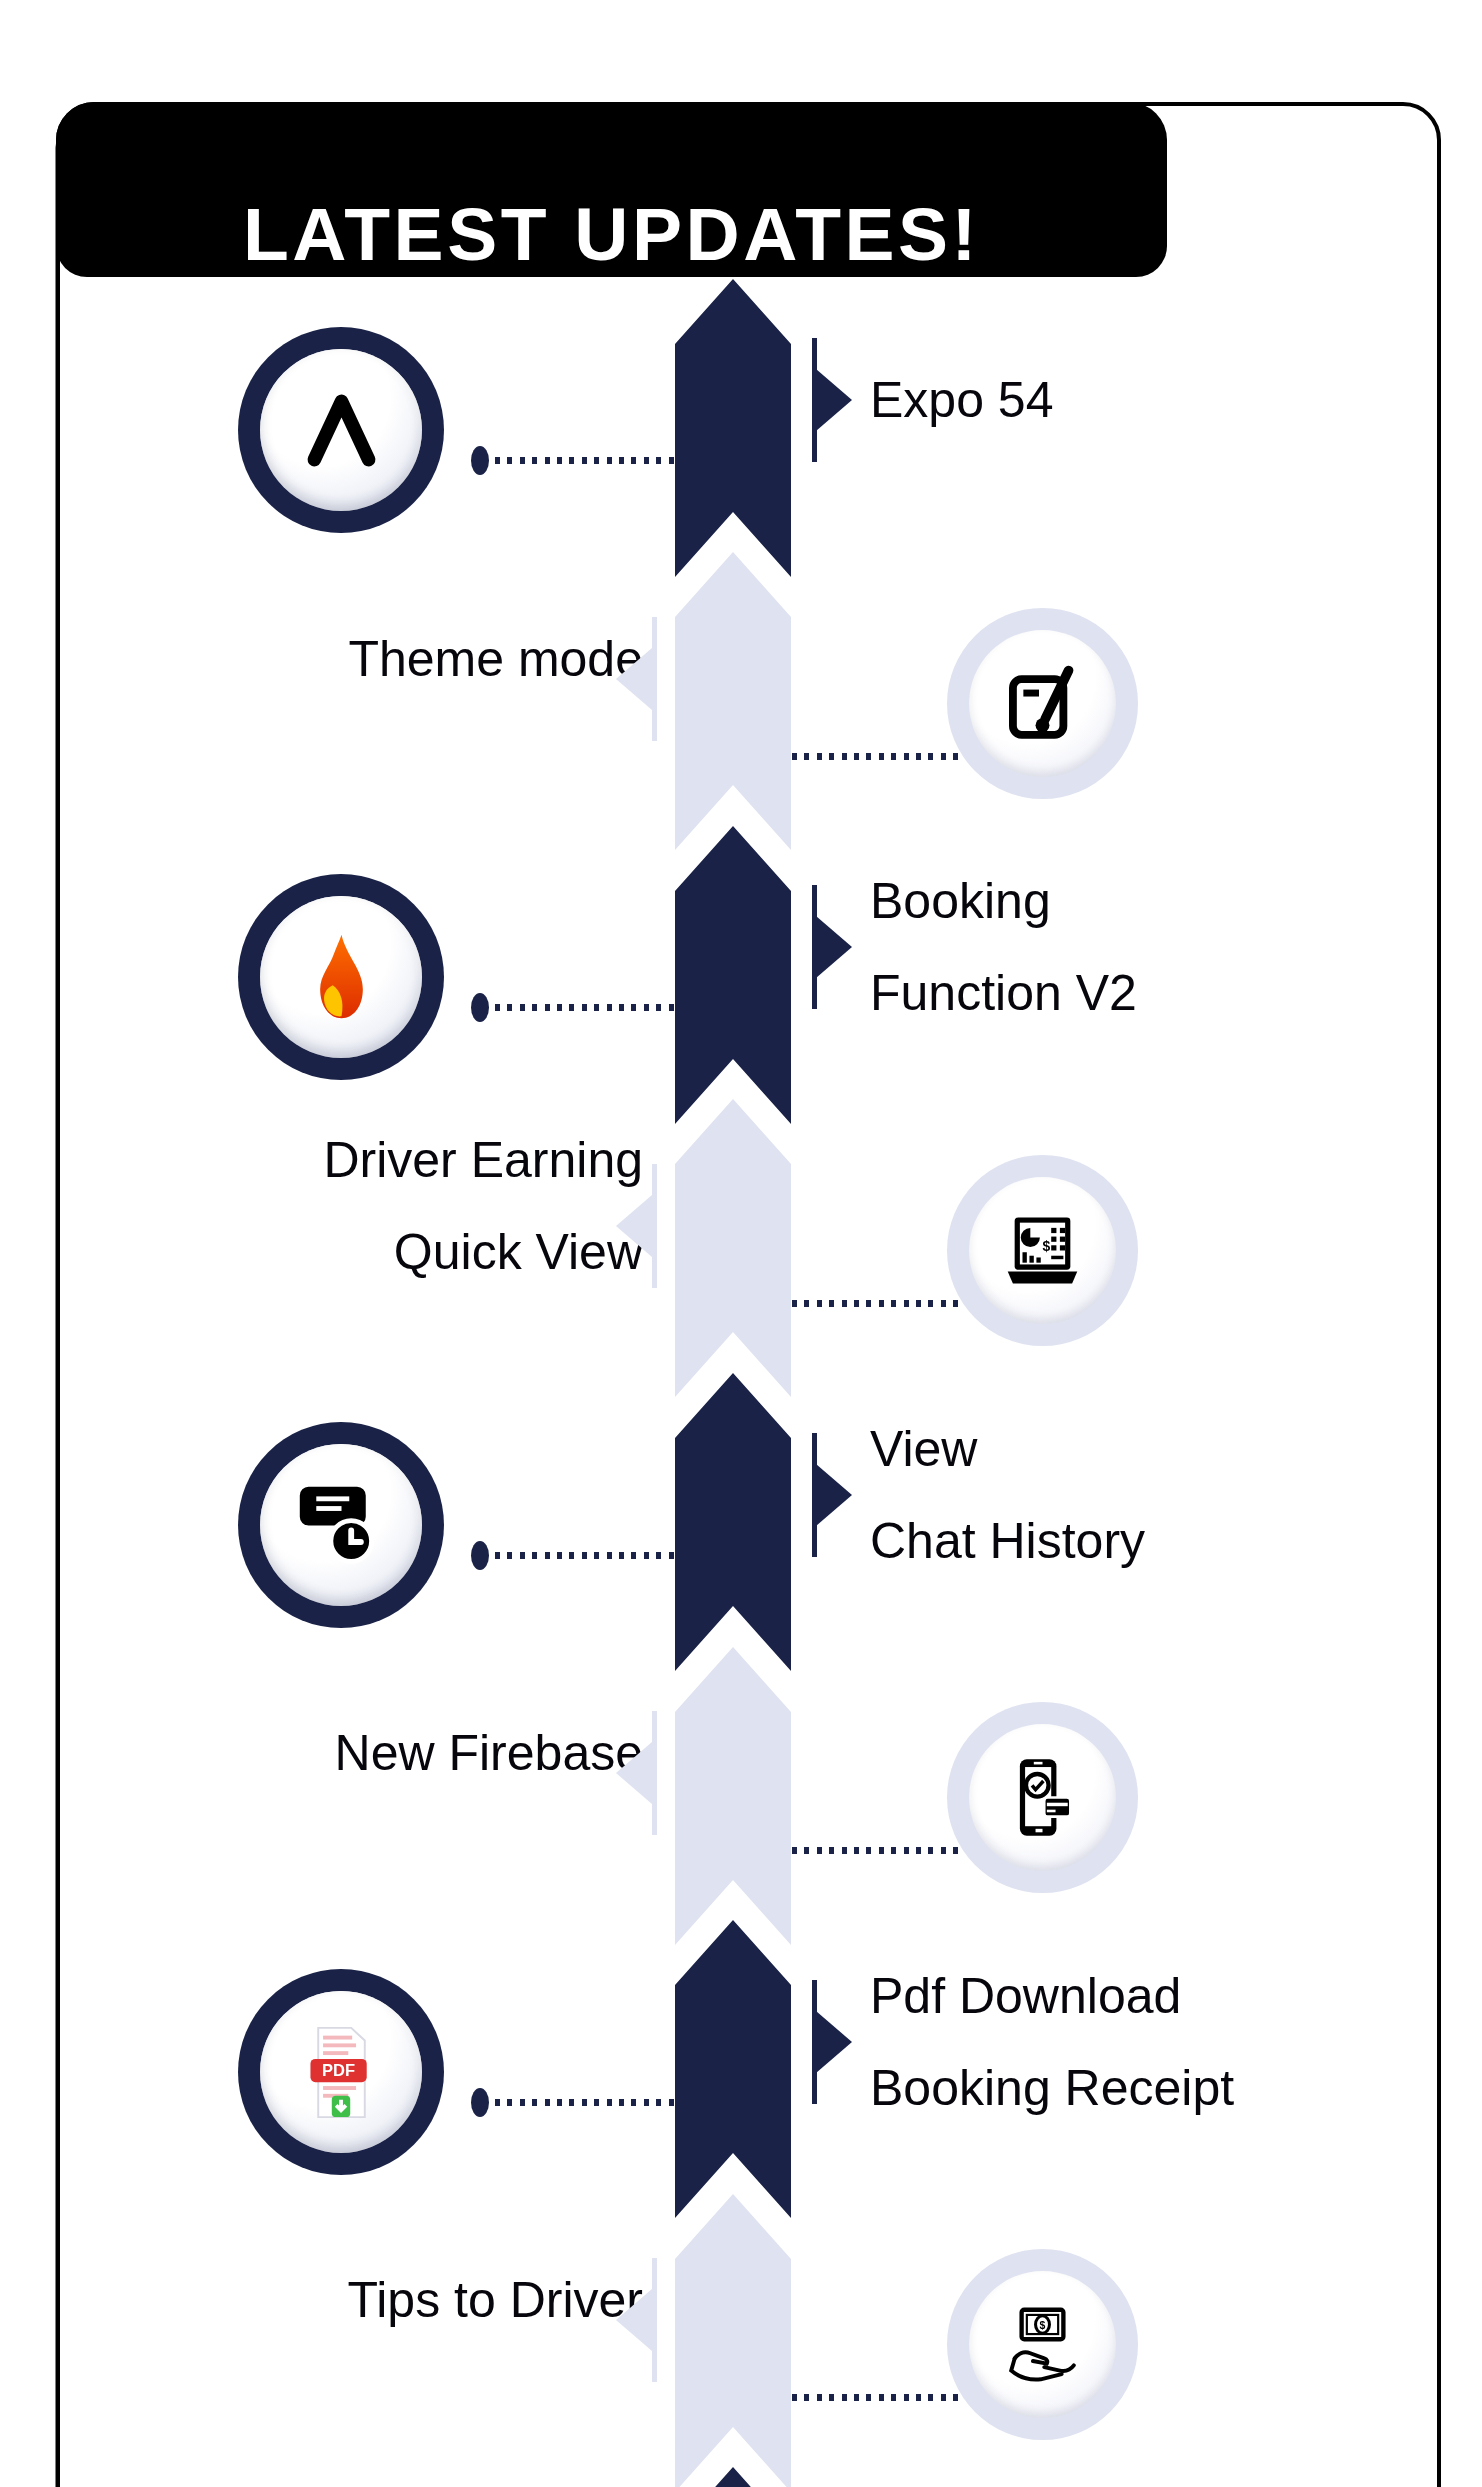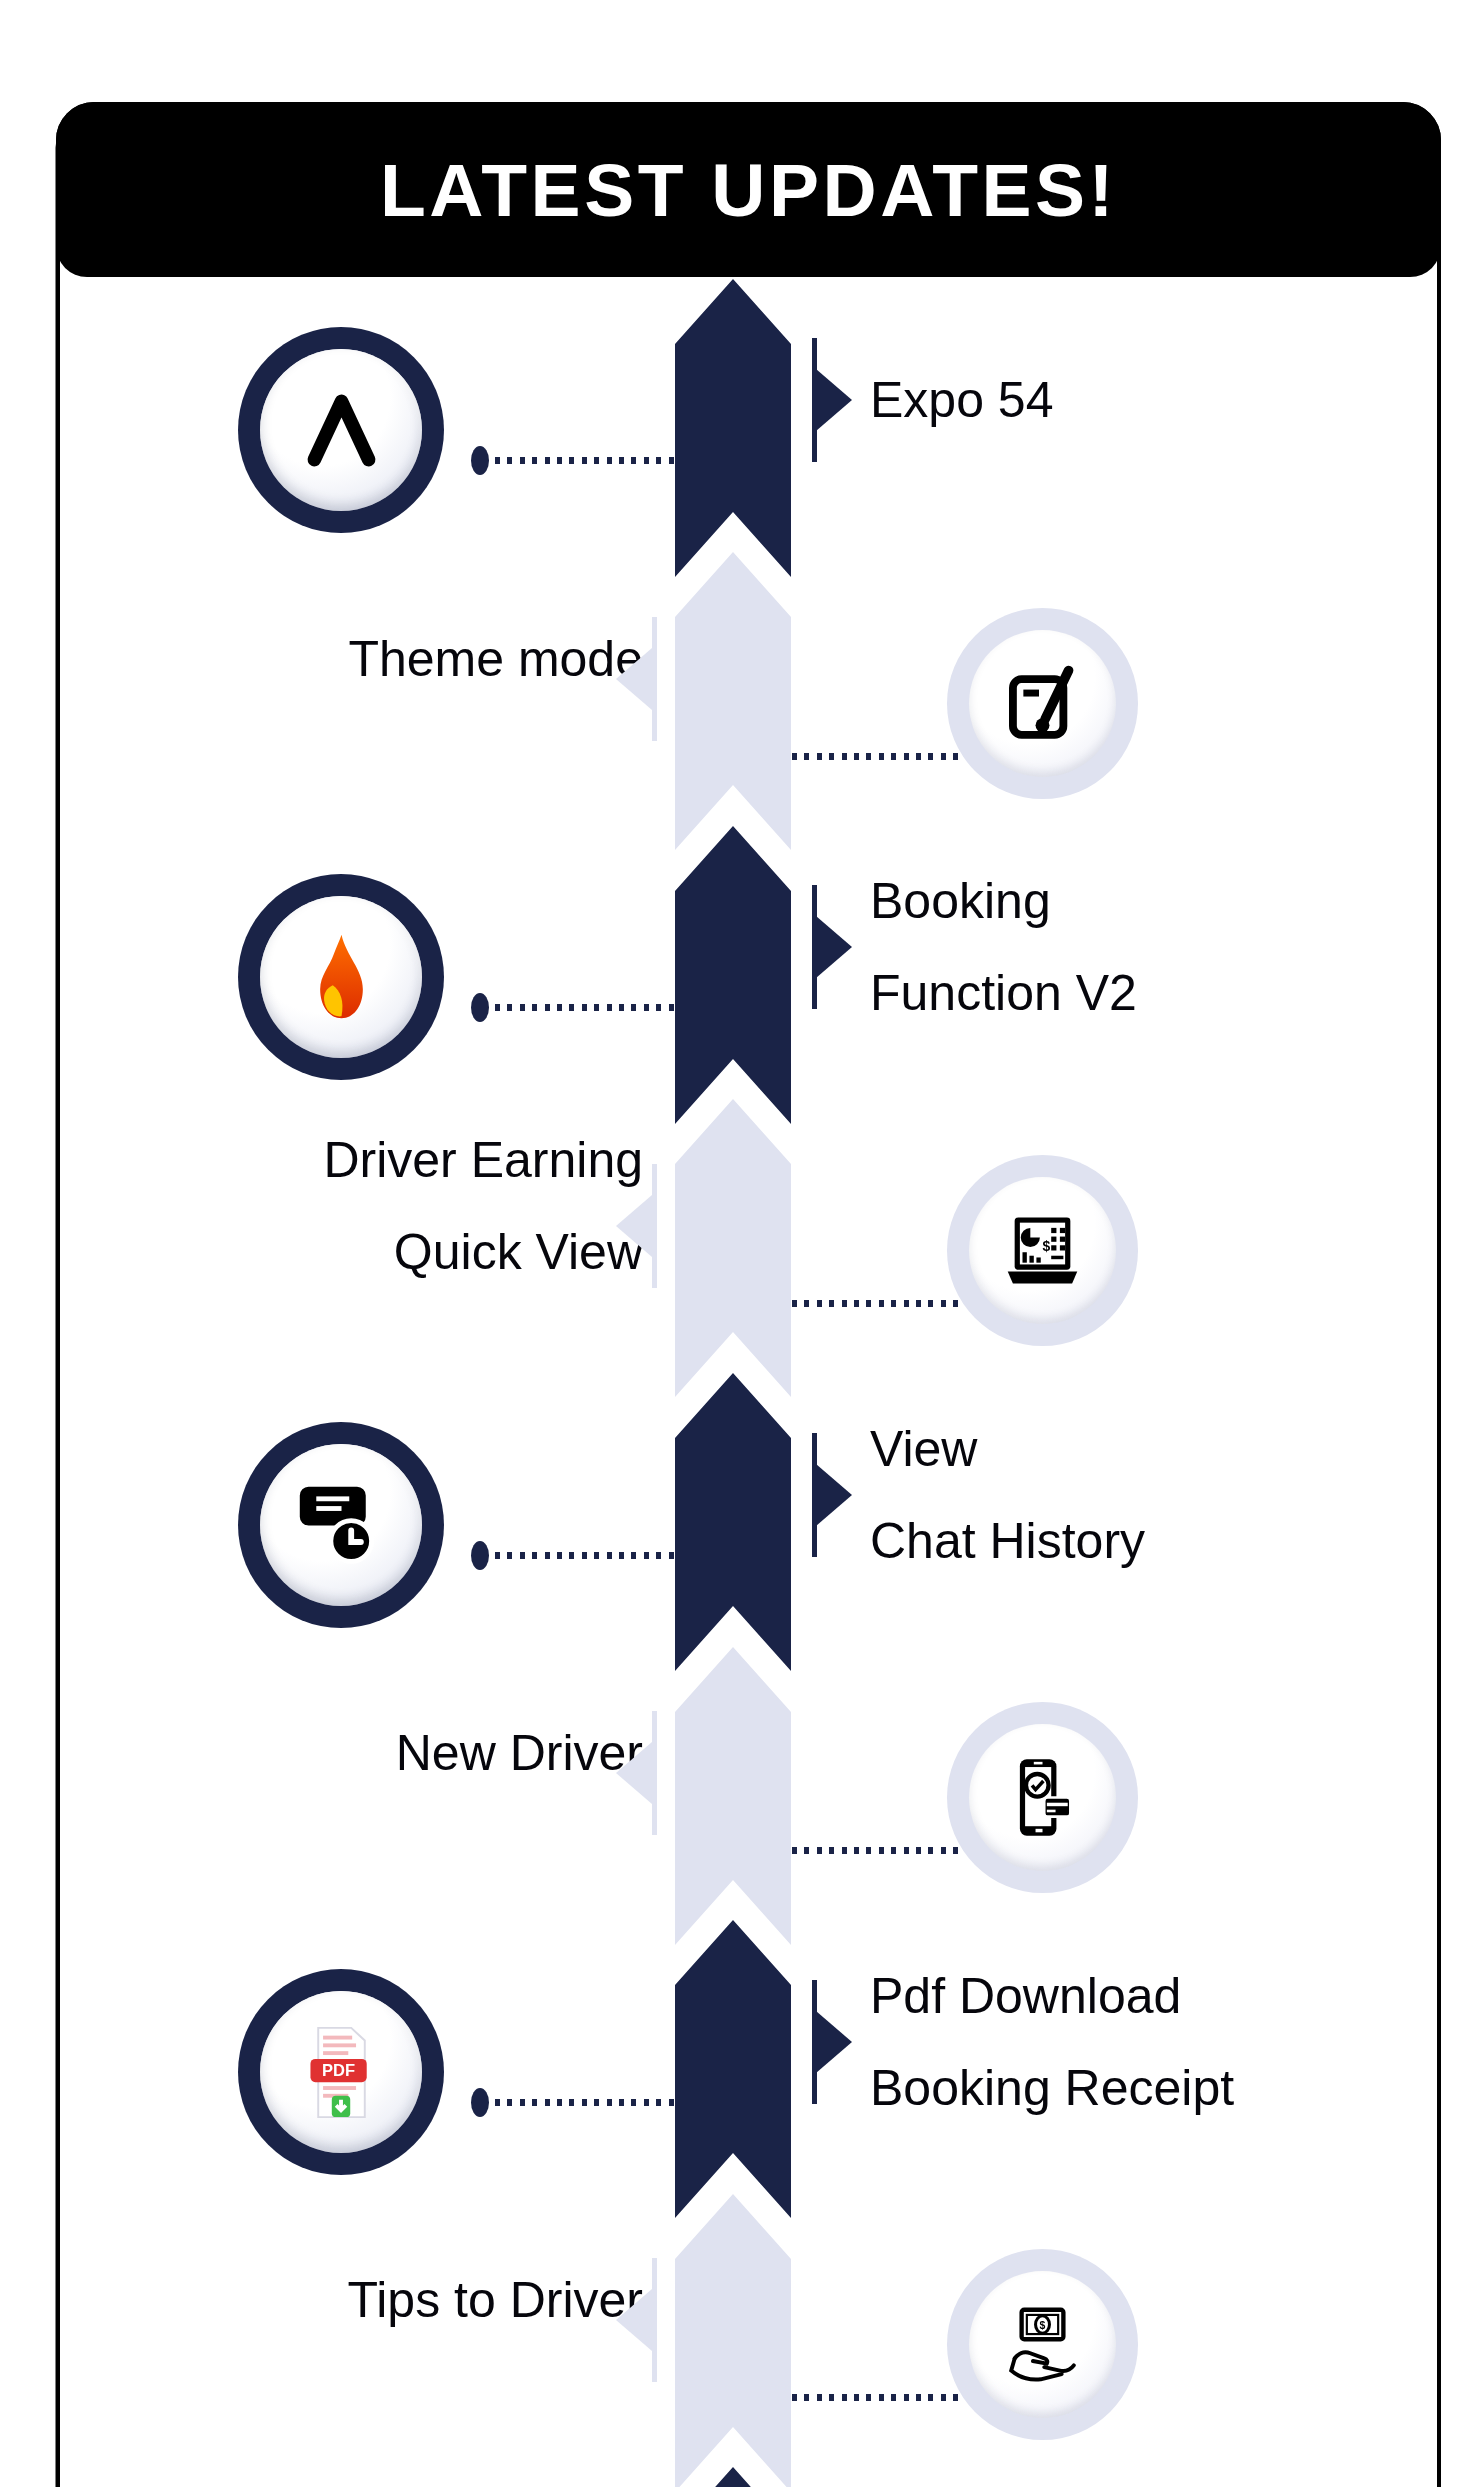--- a/index.html
+++ b/index.html
@@ -2,23 +2,23 @@
 <html style="--navy: #1a2347; --lavender: #dfe2f0; --header-bg: #000000; --header-text: #ffffff; --label-text: #06060c; --pdf-red: #e03131; --pdf-green: #3fbf4a; --firebase-orange: #ff6f00; --firebase-yellow: #ffc400;font-size:8px"><head>
 <meta charset="utf-8">
 <style>
   html,body{margin:0;padding:0;background:#ffffff;}
   .page{position:relative;width:1482px;height:3726px;background:#ffffff;overflow:hidden;
         font-family:"Liberation Sans", sans-serif;}
   
   .card{position:absolute;left:56px;top:102px;width:1385px;height:3588px;box-sizing:border-box;
         border:4.5px solid #000;border-radius:38px;background:#fff;
         box-shadow:-3px 8px 0 -2.5px #000;}
-  .header-band{position:absolute;left:56px;top:102px;width:1385px;height:175px;
+  .header-band{position:absolute;left:56px;top:102px;width:1111px;height:175px;
         background:#000;border-radius:38px 38px 31px 31px;
-        display:flex;align-items:center;justify-content:center;}
+        display:flex;align-items:flex-end;justify-content:center;}
   .title{color:#fff;font-size:75px;font-weight:800;letter-spacing:3.5px;white-space:nowrap;}
   
   .seg{position:absolute;left:675px;width:116px;height:298px;
        clip-path:polygon(0 65px,50% 0,100% 65px,100% 100%,50% calc(100% - 65px),0 100%);}
   .seg.dark-seg{background:var(--navy);}
   .seg.light-seg{background:var(--lavender);}
   .halo{position:absolute;left:659px;width:149px;height:107px;background:#fff;
         clip-path:polygon(50% 0,100% 100%,0 100%);}
   
   .row{display:contents;}
@@ -208,21 +208,21 @@
     <div class="pointer-tri"></div>
     <div class="feature-text right">
       <span class="line">View</span>
       <span class="line">Chat History</span>
     </div>
   </div>
 
   
   <div class="row light" style="--c:1798px">
     <div class="feature-text left">
-      <span class="line">New Driver</span>
+      <span class="line">New Firebase</span>
     </div>
     <div class="pointer-line"></div>
     <div class="pointer-tri"></div>
     <div class="connector"></div>
     <div class="connector-dot"></div>
     <div class="circle-icon">
       <div class="circle-inner">
         <svg class="glyph" viewBox="0 0 100 100">
           <rect x="24" y="6" width="42" height="88" rx="8" fill="#000"></rect>
           <rect x="30" y="15" width="30" height="68" fill="#fff"></rect>

